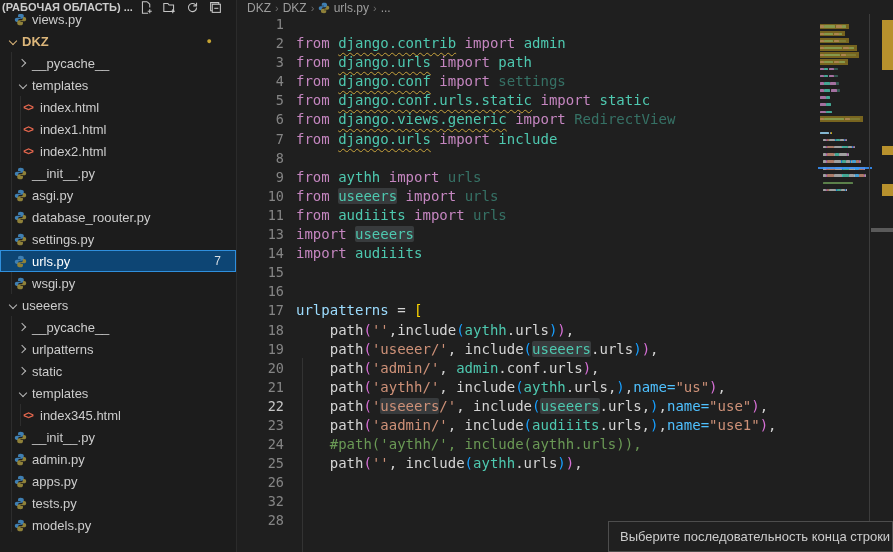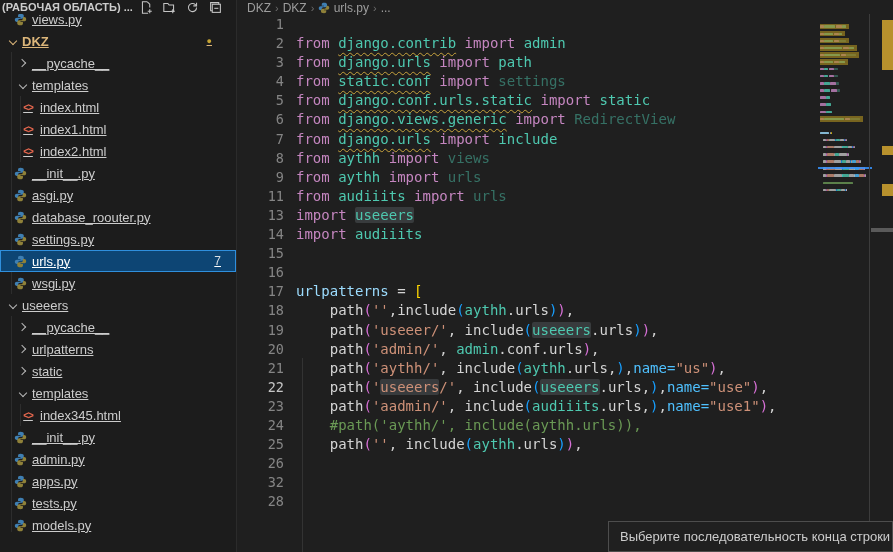--- a/index.html
+++ b/index.html
@@ -11,21 +11,21 @@
   .sidebar { position:absolute; left:0; top:0; width:237px; height:552px;
              background:#1c1c1c; border-right:1px solid #2b2b2b; }
   .sb-header { position:absolute; left:0; top:0; right:0; height:14px; z-index:6;
                background:#1c1c1c; display:flex; align-items:center; padding:0 6px 0 2px; }
   .sb-title { flex:1; color:#cccccc; font-size:11px; font-weight:bold; white-space:nowrap; overflow:hidden; }
   .sb-actions { display:flex; gap:10px; align-items:center; padding-right:8px; }
   .sb-actions svg { display:block; }
 
   .tree { position:absolute; left:0; top:8px; right:0; z-index:1; }
   .trow { display:flex; align-items:center; height:22px; font-size:13px; color:#cccccc;
-          position:relative; cursor:pointer;text-decoration:underline; }
+          position:relative; cursor:pointer; }
   .trow.selected { background:#0d4574; outline:1px solid #2f8fdd; outline-offset:-1px; color:#ffffff; }
   .trow.gitmod { color:#dcb67a; font-weight:bold; }
   .tlabel { white-space:nowrap; }
   .chev { width:14px; height:14px; position:relative; flex:0 0 14px; margin-right:2px; }
   .chev::before { content:""; position:absolute; left:4px; top:4px; width:5px; height:5px;
                   border-right:1.5px solid #b8b8b8; border-bottom:1.5px solid #b8b8b8; }
   .chev.open::before  { transform:rotate(45deg); }
   .chev.closed::before{ transform:rotate(-45deg); left:3px; }
   .gitmod .chev::before { border-color:#dcb67a; }
   .ficon { width:16px; flex:0 0 16px; margin-right:4px; display:flex; justify-content:center; align-items:center; }
@@ -306,26 +306,27 @@
           </svg>
           <span>&nbsp;urls.py</span>
         </span>
         <span class="sep">›</span>
         <span class="crumb">...</span>
       </div>
     <div class="code" id="code">
         <div class="code-line"><span class="lnum">1</span><span class="ltext"></span></div>
         <div class="code-line"><span class="lnum">2</span><span class="ltext"><span class="k">from </span><span class="m sq">django.contrib</span><span class="w"> </span><span class="k">import </span><span class="m">admin</span></span></div>
         <div class="code-line"><span class="lnum">3</span><span class="ltext"><span class="k">from </span><span class="m sq">django.urls</span><span class="w"> </span><span class="k">import </span><span class="m">path</span></span></div>
-        <div class="code-line"><span class="lnum">4</span><span class="ltext"><span class="k">from </span><span class="m sq">static.conf</span><span class="w"> </span><span class="k">import </span><span class="dm">settings</span></span></div>
+        <div class="code-line"><span class="lnum">4</span><span class="ltext"><span class="k">from </span><span class="m sq">django.conf</span><span class="w"> </span><span class="k">import </span><span class="dm">settings</span></span></div>
         <div class="code-line"><span class="lnum">5</span><span class="ltext"><span class="k">from </span><span class="m sq">django.conf.urls.static</span><span class="w"> </span><span class="k">import </span><span class="m">static</span></span></div>
         <div class="code-line"><span class="lnum">6</span><span class="ltext"><span class="k">from </span><span class="m sq">django.views.generic</span><span class="w"> </span><span class="k">import </span><span class="dm">RedirectView</span></span></div>
         <div class="code-line"><span class="lnum">7</span><span class="ltext"><span class="k">from </span><span class="m sq">django.urls</span><span class="w"> </span><span class="k">import </span><span class="m">include</span></span></div>
-        <div class="code-line"><span class="lnum">8</span><span class="ltext"><span class="k">from </span><span class="m">aythh</span><span class="w"> </span><span class="k">import </span><span class="dm">views</span></span></div>
+        <div class="code-line"><span class="lnum">8</span></div>
         <div class="code-line"><span class="lnum">9</span><span class="ltext"><span class="k">from </span><span class="m">aythh</span><span class="w"> </span><span class="k">import </span><span class="dm">urls</span></span></div>
+        <div class="code-line"><span class="lnum">10</span><span class="ltext"><span class="k">from </span><span class="m hl">useeers</span><span class="w"> </span><span class="k">import </span><span class="dm">urls</span></span></div>
         <div class="code-line"><span class="lnum">11</span><span class="ltext"><span class="k">from </span><span class="m">audiiits</span><span class="w"> </span><span class="k">import </span><span class="dm">urls</span></span></div>
         <div class="code-line"><span class="lnum">13</span><span class="ltext"><span class="k">import </span><span class="m hl">useeers</span></span></div>
         <div class="code-line"><span class="lnum">14</span><span class="ltext"><span class="k">import </span><span class="m">audiiits</span></span></div>
         <div class="code-line"><span class="lnum">15</span></div>
         <div class="code-line"><span class="lnum">16</span><span class="ltext"></span></div>
         <div class="code-line"><span class="lnum">17</span><span class="ltext"><span class="v">urlpatterns</span><span class="w"> = </span><span class="b1">[</span></span></div>
         <div class="code-line"><span class="lnum">18</span><span class="ltext"><span class="w">    path</span><span class="b2">(</span><span class="s">''</span><span class="w">,include</span><span class="b3">(</span><span class="m">aythh</span><span class="w">.urls</span><span class="b3">)</span><span class="b2">)</span><span class="w">,</span></span></div>
         <div class="code-line"><span class="lnum">19</span><span class="ltext"><span class="w">    path</span><span class="b2">(</span><span class="s">'useeer/'</span><span class="w">, include</span><span class="b3">(</span><span class="m hl">useeers</span><span class="w">.urls</span><span class="b3">)</span><span class="b2">)</span><span class="w">,</span></span></div>
         <div class="code-line"><span class="lnum">20</span><span class="ltext"><span class="w">    path</span><span class="b2">(</span><span class="s">'admin/'</span><span class="w">, </span><span class="m">admin</span><span class="w">.conf.urls</span><span class="b2">)</span><span class="w">,</span></span></div>
         <div class="code-line"><span class="lnum">21</span><span class="ltext"><span class="w">    path</span><span class="b2">(</span><span class="s">'aythh/'</span><span class="w">, include</span><span class="b3">(</span><span class="m">aythh</span><span class="w">.urls,</span><span class="b3">)</span><span class="w">,</span><span class="na">name=</span><span class="s">"us"</span><span class="b2">)</span><span class="w">,</span></span></div>

